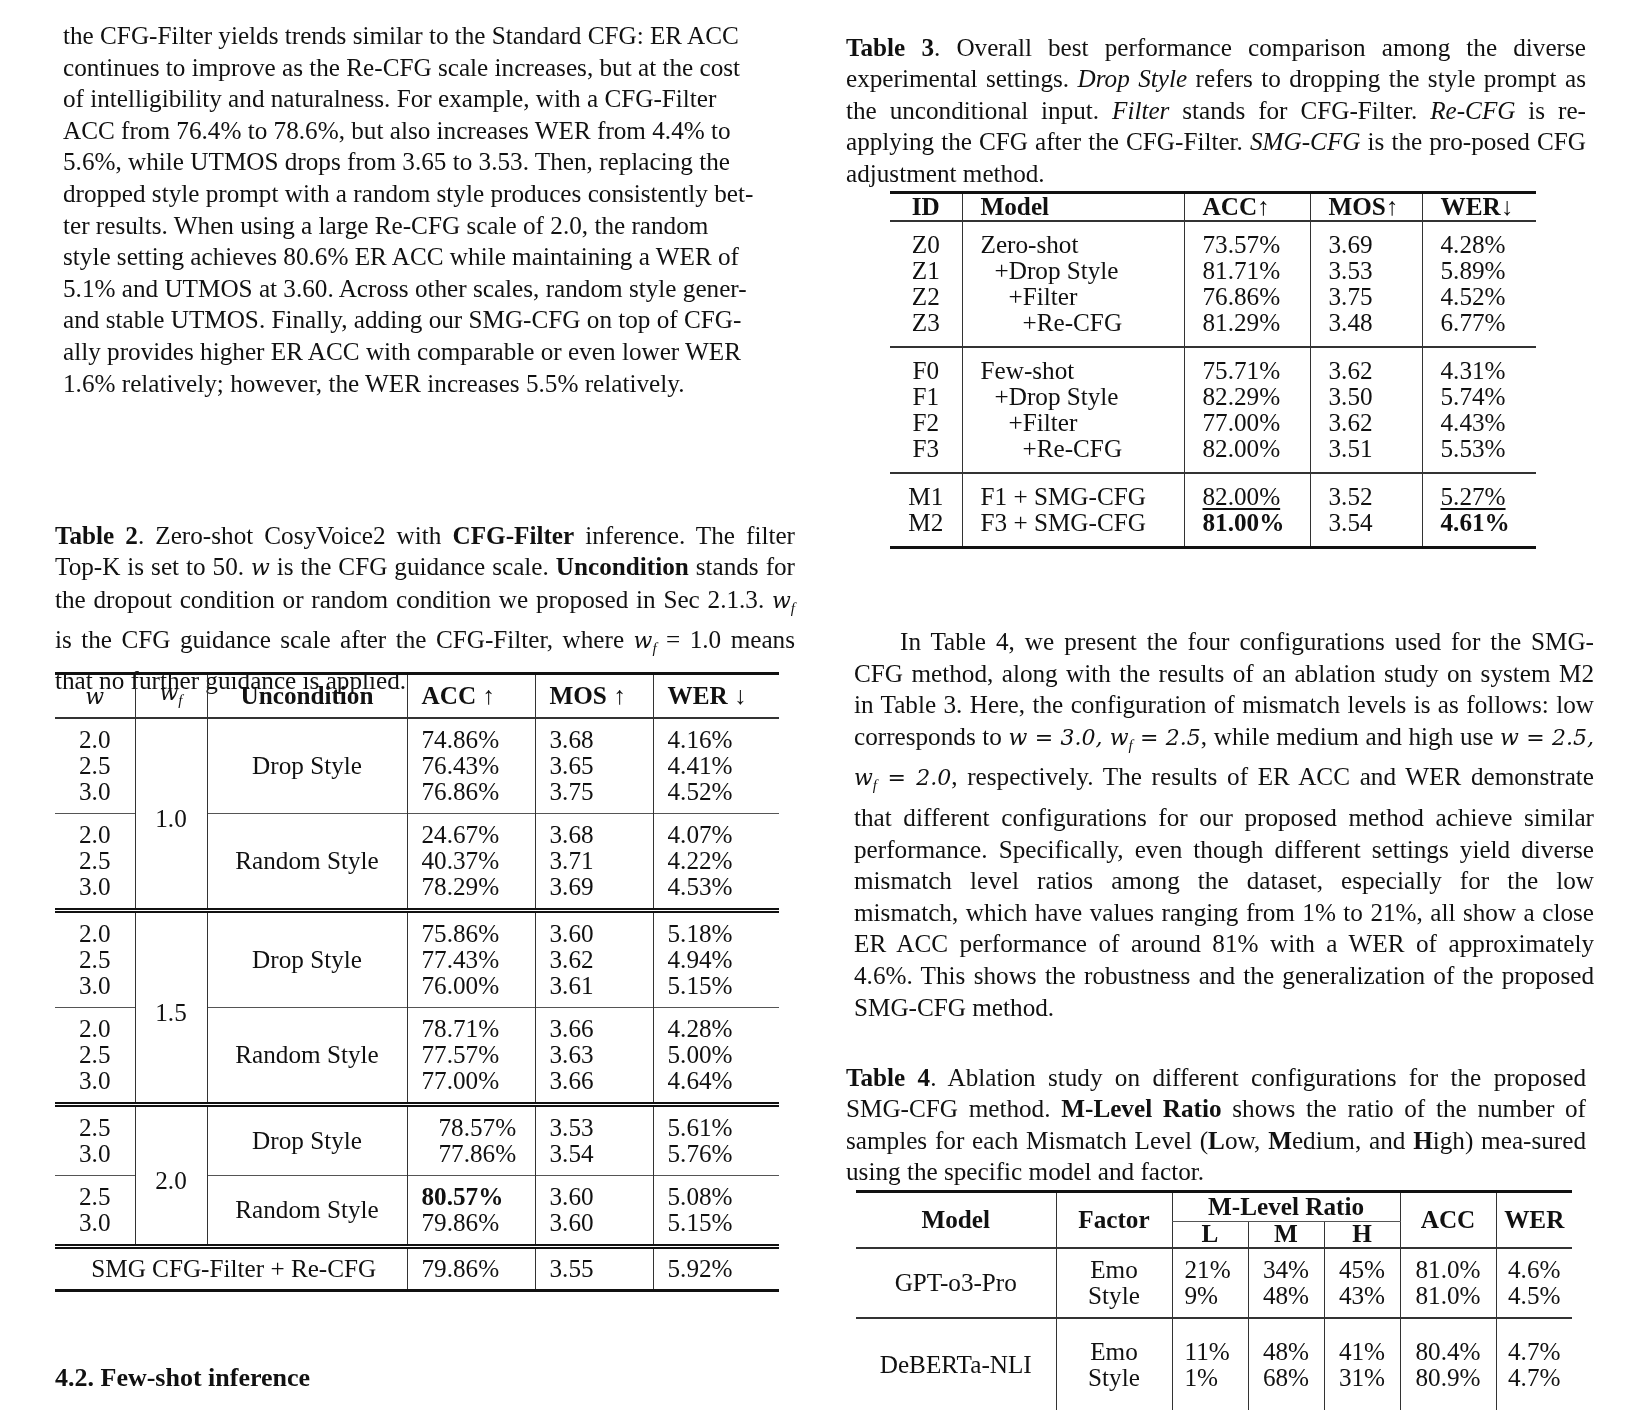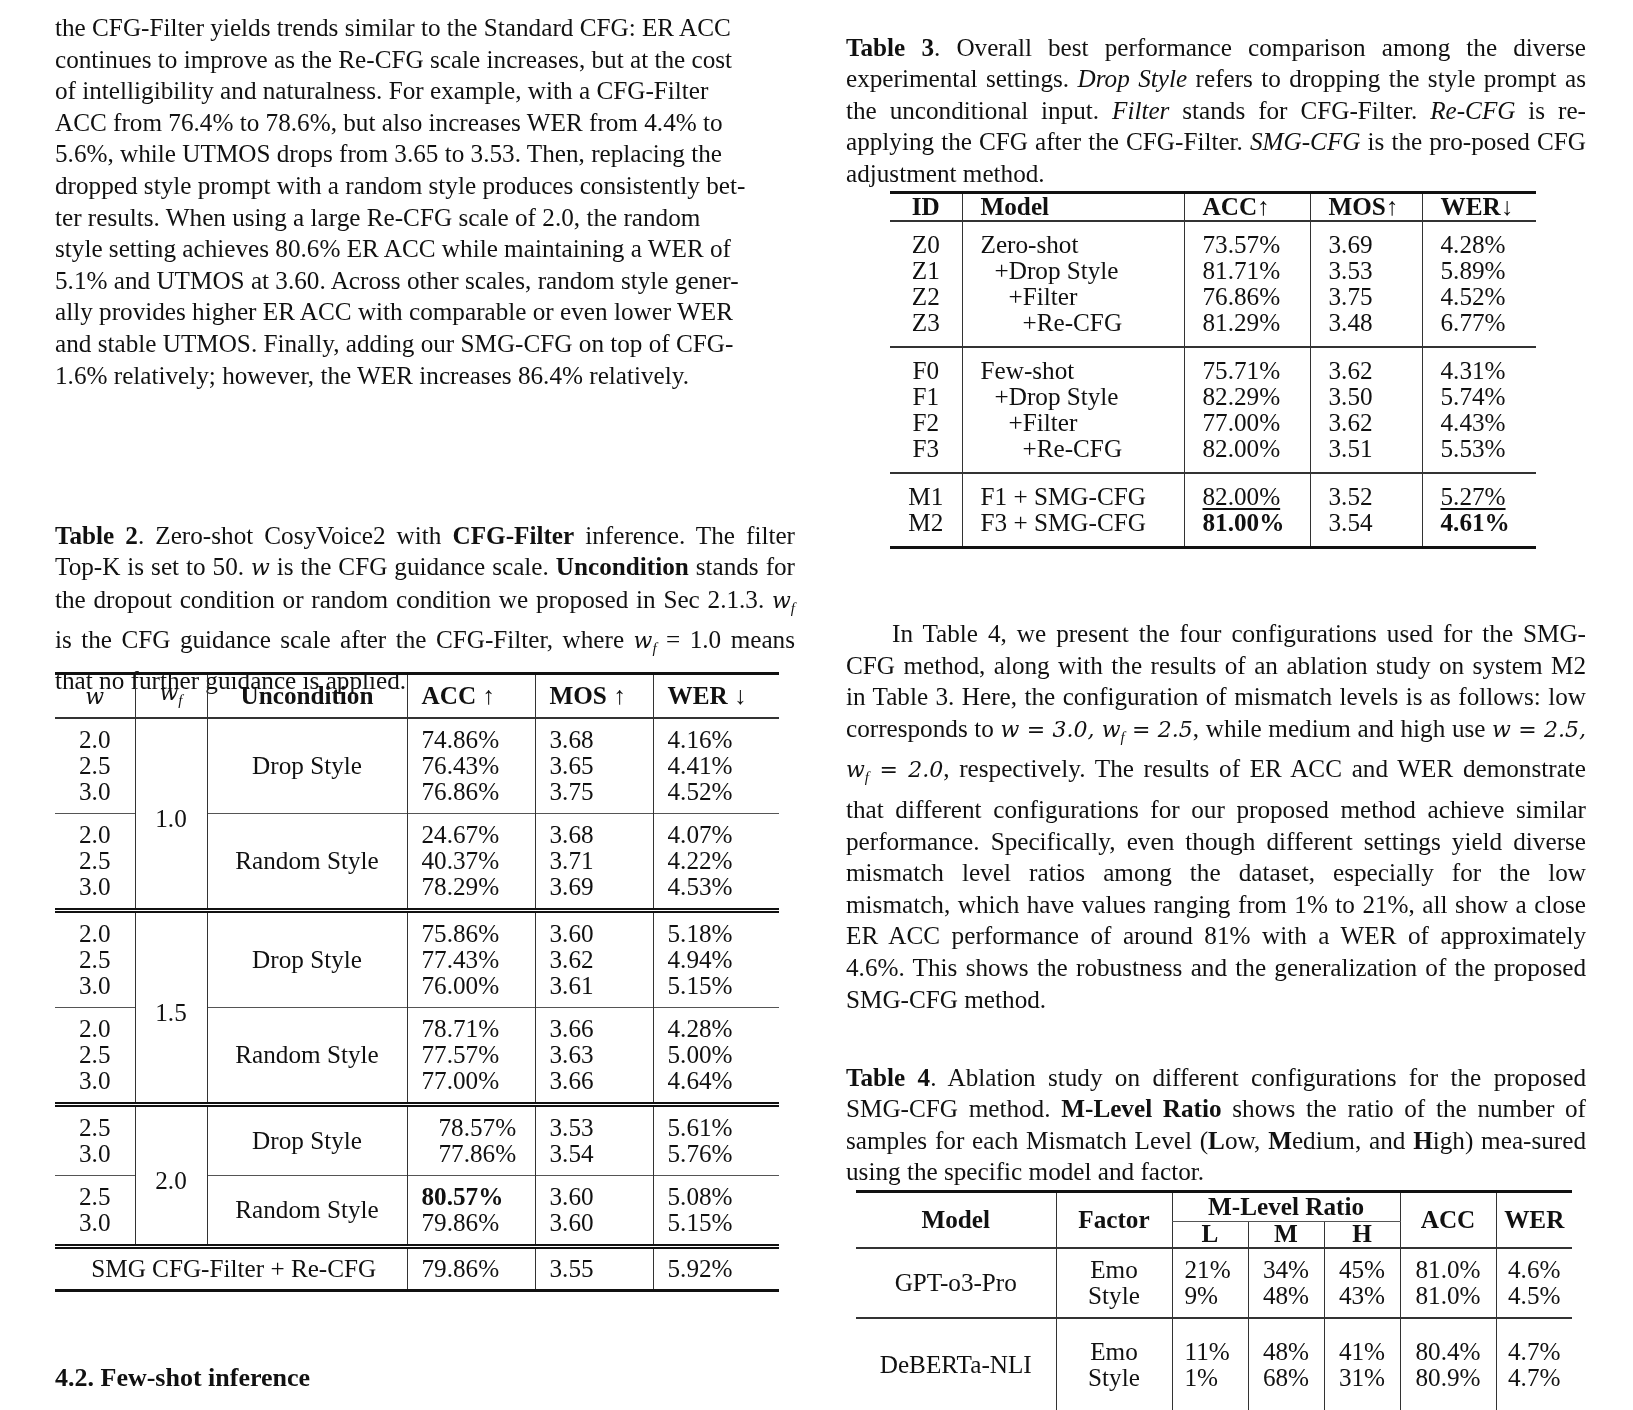--- a/index.html
+++ b/index.html
@@ -3,21 +3,21 @@
 <meta charset="utf-8">
 <style>
   html, body { margin:0; padding:0; background:#ffffff; }
   body {
     width:1633px; height:1410px; position:relative; overflow:hidden;
     font-family:"Liberation Serif", "DejaVu Serif", serif; color:#111;
   }
   .col { position:absolute; }
   .left { left:55px; top:12px; width:740px; }
   .para {
-    font-size:25.2px; line-height:31.6px; text-align:justify; margin:0;
+    font-size:25.2px; line-height:31.6px; text-align:justify; margin:8px;
     hyphens:manual;
   }
   .para.indent { text-indent:46px; }
   .caption { font-size:25.2px; line-height:31.4px; text-align:justify; margin:0; }
   .b { font-weight:bold; }
   .i { font-style:italic; }
   .m { font-style:italic; font-family:"DejaVu Serif", serif; font-size:22px; }
   .sub { font-size:15px; vertical-align:-5px; font-style:italic; }
   .section { font-weight:bold; font-size:26px; margin:0; }
 
@@ -52,23 +52,23 @@
   <div class="para">
     <div>the CFG-Filter yields trends similar to the Standard CFG: ER ACC</div>
     <div>continues to improve as the Re-CFG scale increases, but at the cost</div>
     <div>of intelligibility and naturalness.  For example, with a CFG-Filter</div>
     <div>ACC from 76.4% to 78.6%, but also increases WER from 4.4% to</div>
     <div>5.6%, while UTMOS drops from 3.65 to 3.53.  Then, replacing the</div>
     <div>dropped style prompt with a random style produces consistently bet-</div>
     <div>ter results.  When using a large Re-CFG scale of 2.0, the random</div>
     <div>style setting achieves 80.6% ER ACC while maintaining a WER of</div>
     <div>5.1% and UTMOS at 3.60. Across other scales, random style gener-</div>
+    <div>and stable UTMOS. Finally, adding our SMG-CFG on top of CFG-</div>
     <div>ally provides higher ER ACC with comparable or even lower WER</div>
-    <div>and stable UTMOS. Finally, adding our SMG-CFG on top of CFG-</div>
-    <div style="text-align:left">1.6% relatively; however, the WER increases 86.4% relatively.</div>
+    <div style="text-align:left">1.6% relatively; however, the WER increases 5.5% relatively.</div>
   </div>
 </div>
 
 <div class="caption" style="position:absolute; left:55px; top:520px; width:740px;">
   <span class="b">Table 2</span><span>.  Zero-shot CosyVoice2 with </span><span class="b">CFG-Filter</span><span> inference.  The filter Top-K is set to 50. </span><span class="m">w</span><span> is the CFG guidance scale. </span><span class="b">Uncondition</span><span> stands for the dropout condition or random condition we proposed in Sec 2.1.3. </span><span class="m">w</span><span class="sub">f</span><span> is the CFG guidance scale after the CFG-Filter, where </span><span class="m">w</span><span class="sub">f</span><span> = 1.0 means that no further guidance is applied.</span>
 </div>
 
 <div id="t2">
   <table>
     <colgroup>

